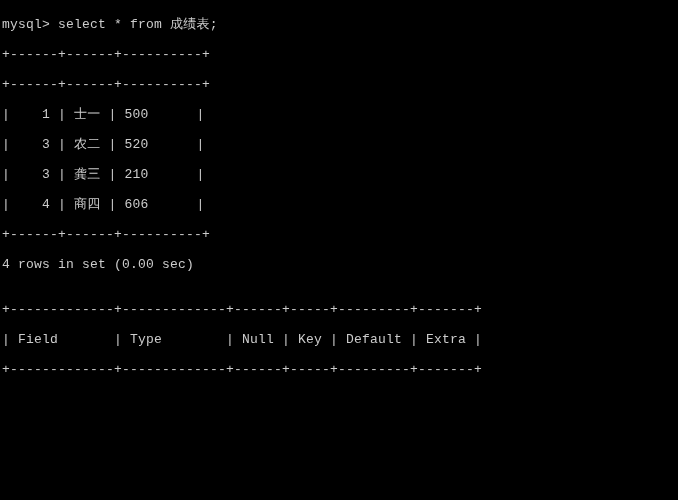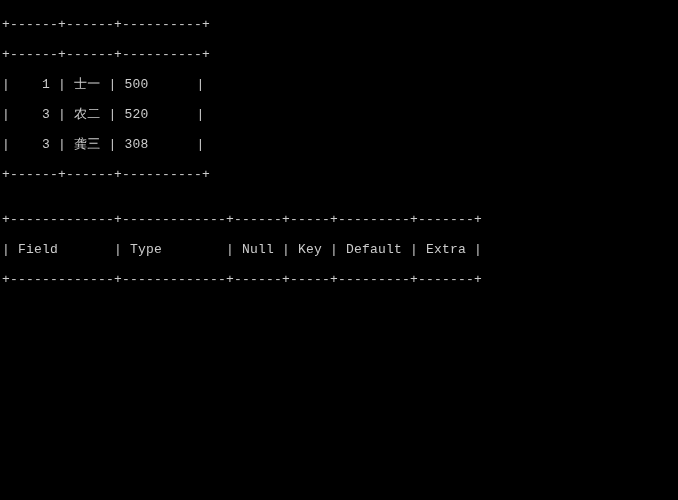--- a/index.html
+++ b/index.html
@@ -17,26 +17,29 @@
   .terminal {
     padding: 2px 0 0 2px;
     white-space: pre;
     letter-spacing: 0.2px;
   }
 </style>
 </head>
 <body>
 
 <div class="terminal">
+<div>mysql&gt; select * from 成绩表;</div>
 <div>+------+------+----------+</div>
 <div>+------+------+----------+</div>
 <div>|    1 | 士一 | 500      |</div>
 <div>|    3 | 农二 | 520      |</div>
-<div>|    3 | 龚三 | 308      |</div>
+<div>|    3 | 龚三 | 210      |</div>
+<div>|    4 | 商四 | 606      |</div>
 <div>+------+------+----------+</div>
+<div>4 rows in set (0.00 sec)</div>
 <div></div>
 <div>+-------------+-------------+------+-----+---------+-------+</div>
 <div>| Field       | Type        | Null | Key | Default | Extra |</div>
 <div>+-------------+-------------+------+-----+---------+-------+</div>
 
 
 
 
 
 

